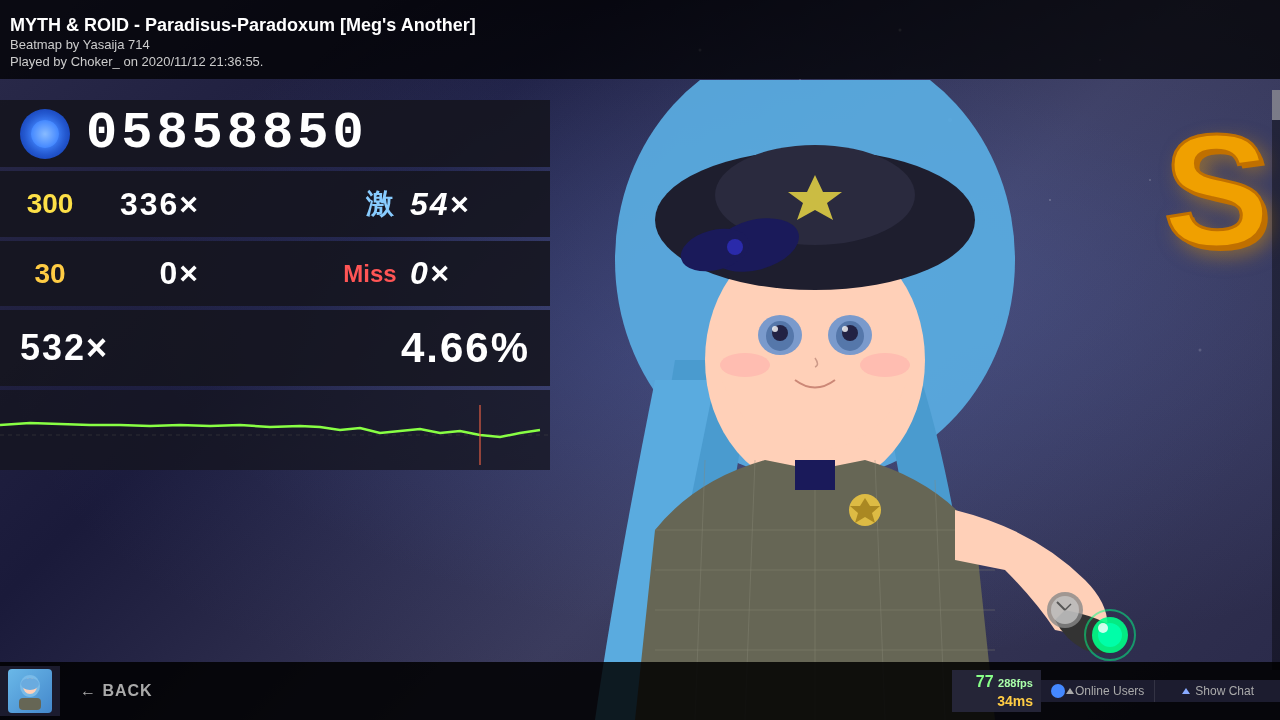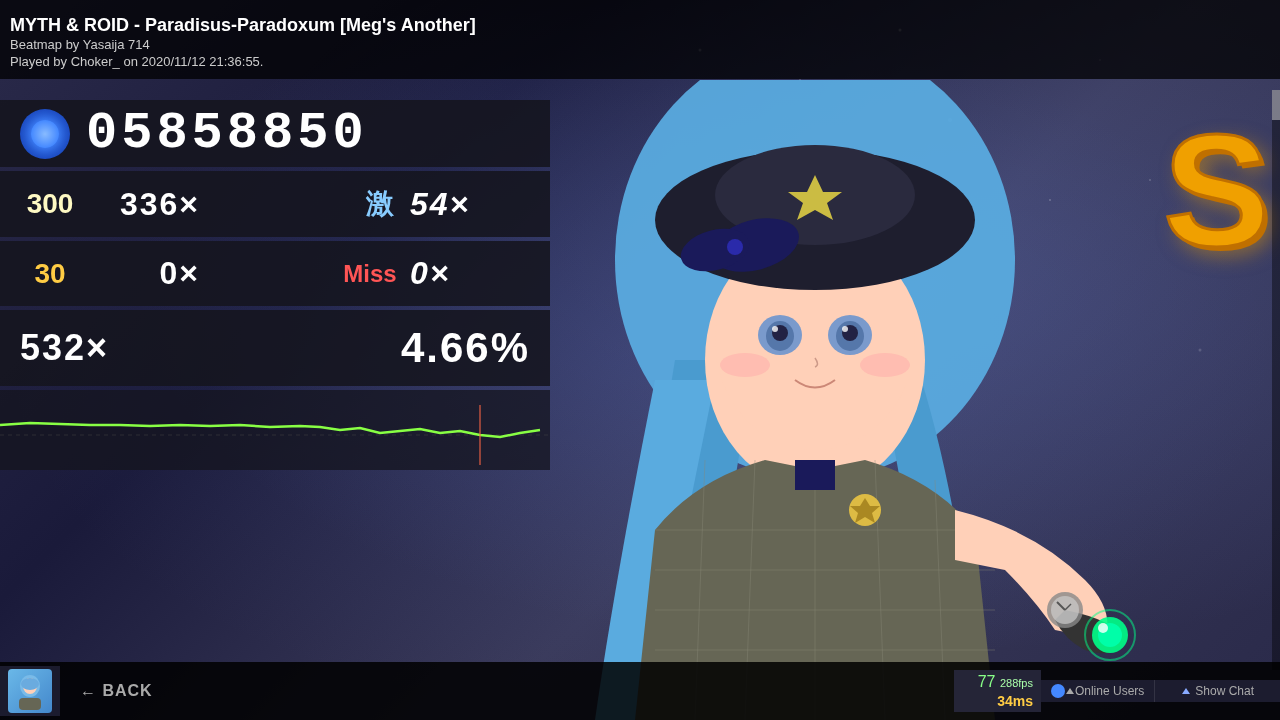--- a/index.html
+++ b/index.html
@@ -118,21 +118,21 @@
     
     .stats-row {
       background: rgba(20, 20, 30, 0.88);
       margin-bottom: 4px;
       padding: 14px 20px;
       display: flex;
       align-items: center;
     }
 
     .stat-label-300 {
-      color: #fef9c3;
+      color: #fde047;
       font-size: 28px;
       font-weight: bold;
       width: 60px;
       text-align: center;
     }
 
     .stat-label-100 {
       color: #88ff88;
       font-size: 28px;
       font-weight: bold;
@@ -301,21 +301,21 @@
       font-size: 13px;
       font-weight: bold;
       padding: 2px 8px;
       text-align: right;
       line-height: 1.3;
     }
 
     .fps-value {
       color: #88ff88;
       font-size: 16px;
-      font-weight: normal;
+      font-weight: bold;
       margin-left: 16px;
     }
 
     .ms-value {
       color: #ffcc44;
       font-size: 14px;
       font-weight: bold;
     }
 
     .online-users {

